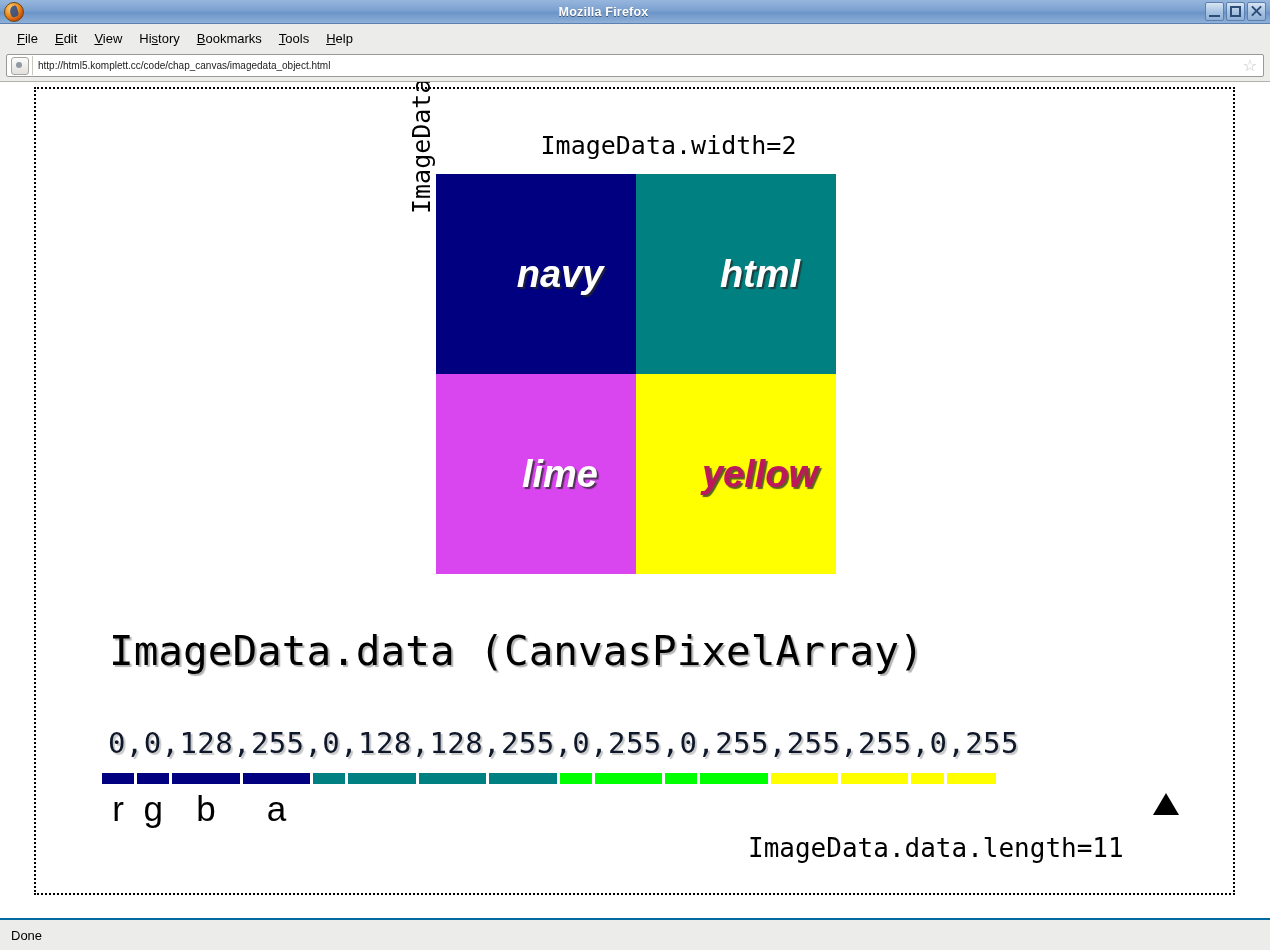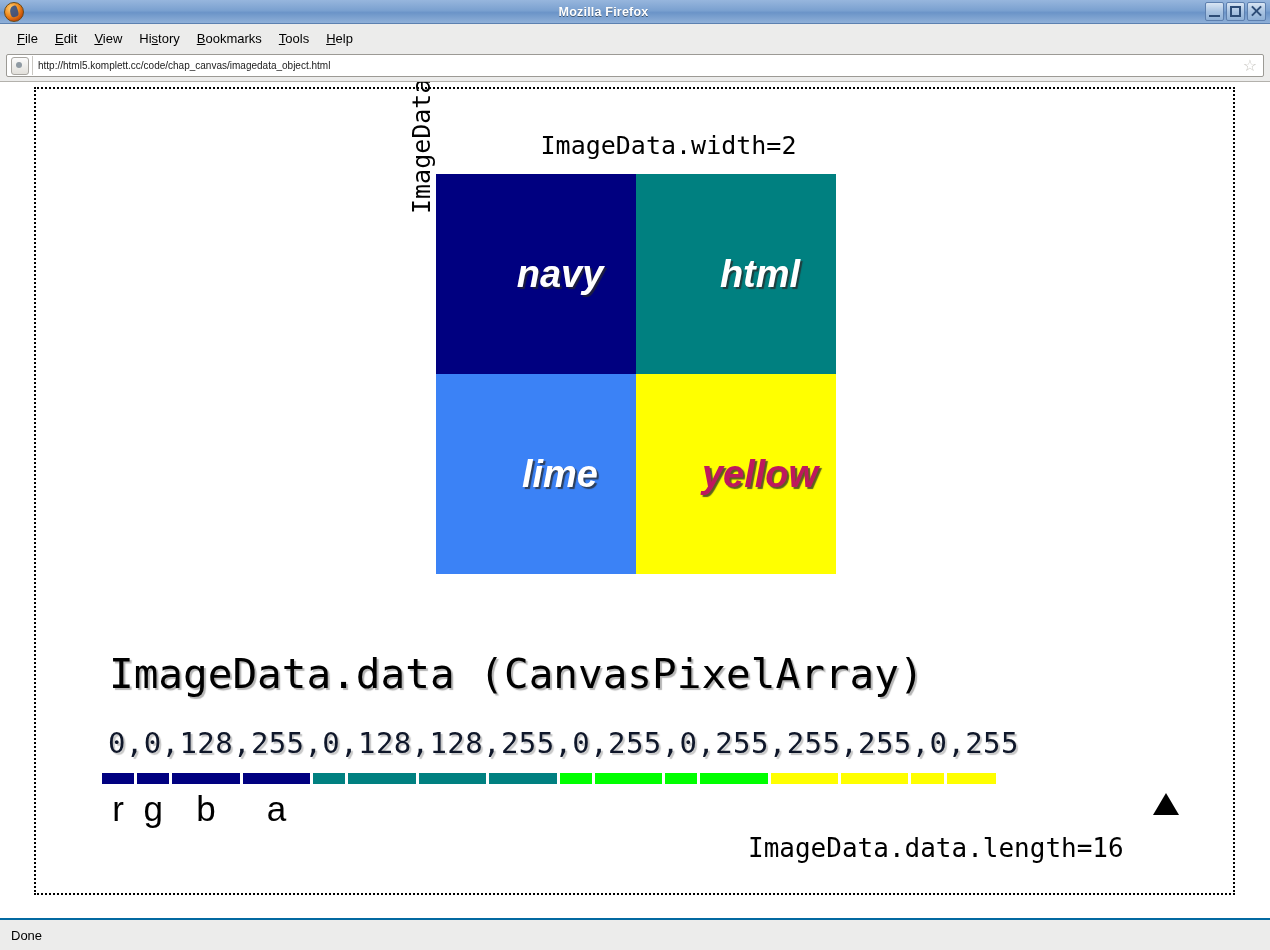--- a/index.html
+++ b/index.html
@@ -206,21 +206,21 @@
     font-style: italic;
     font-weight: bold;
     color: #ffffff;
     text-shadow: 2px 2px 1px rgba(40,40,40,.75);
     padding-left: 48px;
   }
 
   
   .data-title {
     position: absolute;
-    left: 73px; top: 561px;
+    left: 73px; top: 538px;
     font-family: "DejaVu Sans Mono", "Liberation Mono", monospace;
     font-size: 41px;
     color: #000000;
     text-shadow: 2px 2px 1px rgba(120,120,120,.55);
     white-space: nowrap;
   }
   .data-values {
     position: absolute;
     left: 72px; top: 637px;
     font-family: "DejaVu Sans Mono", "Liberation Mono", monospace;
@@ -343,21 +343,21 @@
 
       <div class="width-label">
         <span>ImageData.width=2</span>
       </div>
 
       <div class="height-label">ImageData.height=2</div>
 
       <div class="grid">
         <div class="cell" style="background:#000080">navy</div>
         <div class="cell" style="background:#008080">html</div>
-        <div class="cell" style="background:#3b82f6;color:#ffffff">lime</div>
+        <div class="cell" style="background:#d946ef;color:#ffffff">lime</div>
         <div class="cell" style="background:#FFFF00;color:#be185d">yellow</div>
       </div>
 
       <div class="data-title">ImageData.data (CanvasPixelArray)</div>
 
       <div class="data-values">0,0,128,255,0,128,128,255,0,255,0,255,255,255,0,255</div>
 
       <div class="bar">
           <div class="bar-seg" style="width: 32.2px; background: rgb(0, 0, 128);"></div>
           <div class="bar-seg" style="width: 32.2px; background: rgb(0, 0, 128);"></div>
@@ -379,21 +379,21 @@
 
       <div class="rgba-row">
           <div class="rgba-lbl" style="width: 32.2px;">r</div>
           <div class="rgba-lbl" style="width: 32.2px;">g</div>
           <div class="rgba-lbl" style="width: 67.4px;">b</div>
           <div class="rgba-lbl" style="width: 67.4px;">a</div>
         </div>
 
       <div class="arrow-up"></div>
 
-      <div class="length-label">ImageData.data.length=16</div>
+      <div class="length-label">ImageData.data.length=11</div>
 
     </div>
   </div>
 
   <div class="statusbar">
     <div class="status-text">Done</div>
   </div>
 
 </div>
 

